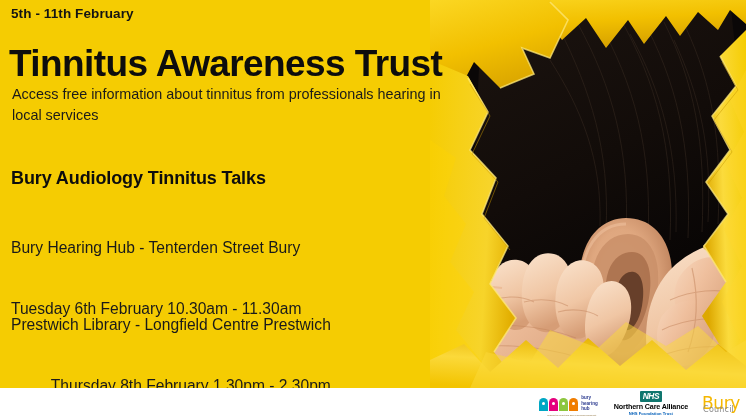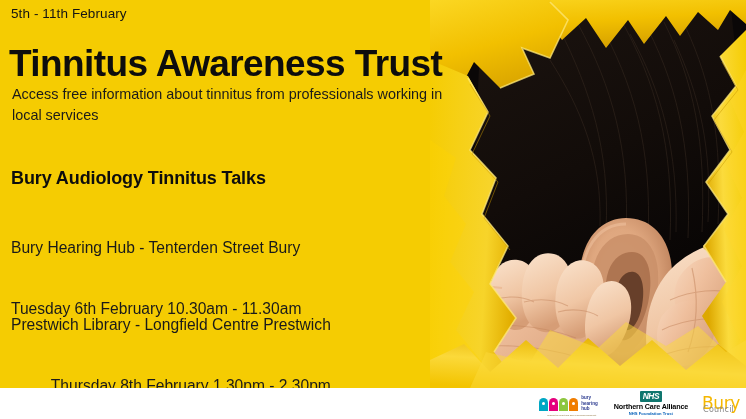--- a/index.html
+++ b/index.html
@@ -35,21 +35,21 @@
     overflow: hidden;
     background: #f5cc02;
   }
   .photo svg { display: block; }
 
   
   .eyebrow {
     position: absolute;
     left: 11px; top: 6px;
     font-size: 13.5px;
-    font-weight: normal;
+    font-weight: bold;
     color: #141414;
     letter-spacing: 0.1px;
     white-space: nowrap;
   }
   .headline {
     position: absolute;
     left: 9px; top: 20px;
     font-size: 37px;
     font-weight: bold;
     color: #0d0d0d;
@@ -364,21 +364,21 @@
           <path d="M40 84 L60 116 L42 154 L68 182 L54 218 L80 250"></path>
           <path d="M292 62 L308 90 L284 120 L302 152 L278 184"></path>
         </g>
       </svg>
     </div>
 
     <div class="eyebrow">5th - 11th February</div>
 
     <h1 class="headline">Tinnitus Awareness Trust</h1>
 
-    <p class="subhead">Access free information about tinnitus from professionals working in local services</p>
+    <p class="subhead">Access free information about tinnitus from professionals hearing in local services</p>
 
     <h2 class="section-title">Bury Audiology Tinnitus Talks</h2>
 
     <div class="event event-1">
       <span class="line">Bury Hearing Hub - Tenterden Street Bury</span>
       <span class="line">Tuesday 6th February 10.30am - 11.30am</span>
     </div>
 
     <div class="event event-2">
       <span class="line">Prestwich Library - Longfield Centre Prestwich</span>

